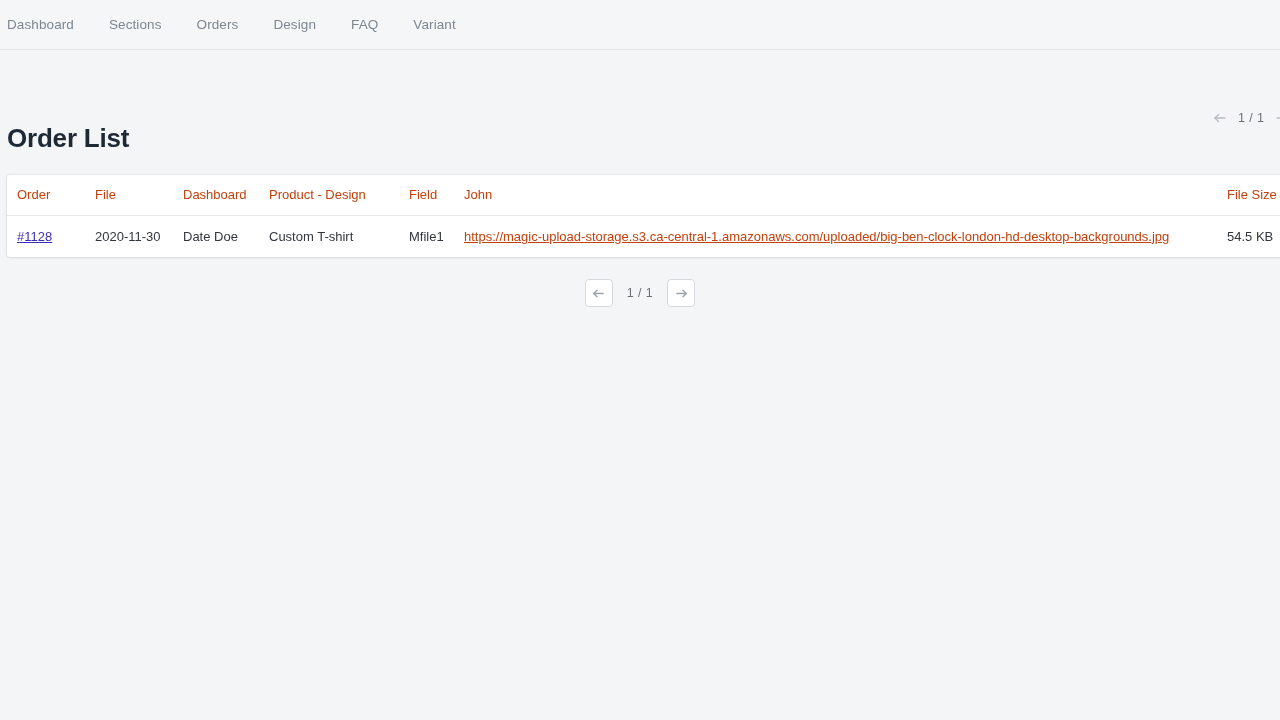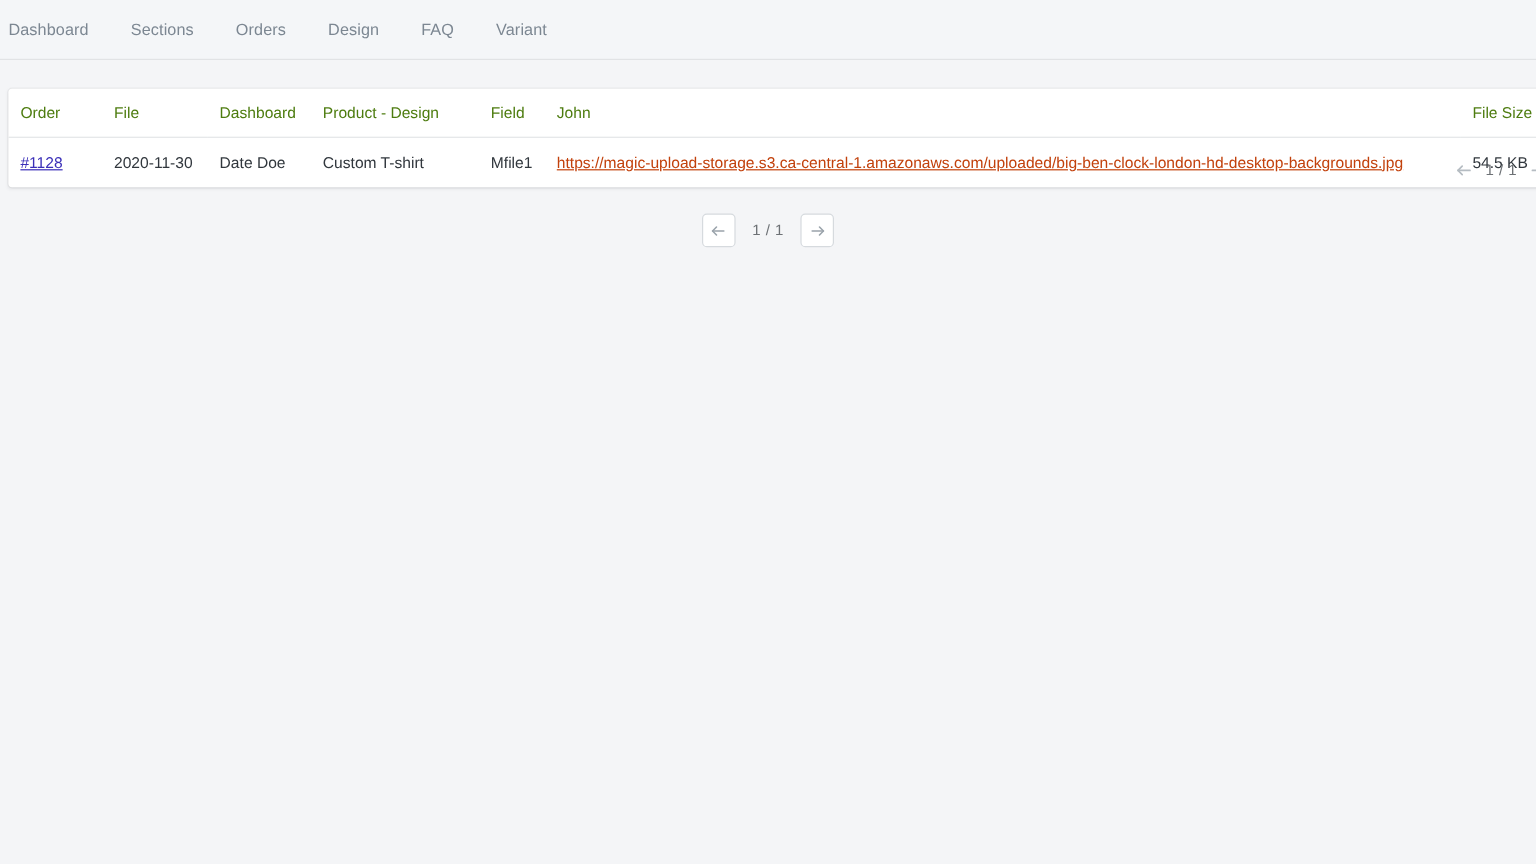--- a/index.html
+++ b/index.html
@@ -108,21 +108,21 @@
     text-align: left;
     font-size: 13px;
     font-weight: 400;
     padding: 0 10px;
     vertical-align: middle;
     white-space: nowrap;
     overflow: hidden;
   }
   table.orders thead th {
     height: 40px;
-    color: #4d7c0f;
+    color: #c2410c;
     border-bottom: 1px solid #e6e8ea;
     font-weight: 400;
   }
   table.orders tbody td {
     height: 42px;
     color: #31373d;
     margin-top: 12px;
   }
   
   .col-order    { width: 78px;  }
@@ -203,20 +203,21 @@
     </span>
     <span class="top-pager-label">1 / 1</span>
     <span class="pager-arrow-plain icon-muted">
       <svg width="16" height="16" viewBox="0 0 16 16" fill="none" stroke="currentColor" stroke-width="1.4" stroke-linecap="round" stroke-linejoin="round">
         <path d="M3 8h10"></path>
           <path d="M9.5 4.5L13 8l-3.5 3.5"></path>
       </svg>
     </span>
   </div>
 
+  <h1 class="page-title">Order List</h1>
 
   <div class="card">
     <table class="orders">
       <colgroup>
         <col class="col-order">
           <col class="col-date">
           <col class="col-customer">
         <col class="col-product">
           <col class="col-field">
           <col class="col-file">

